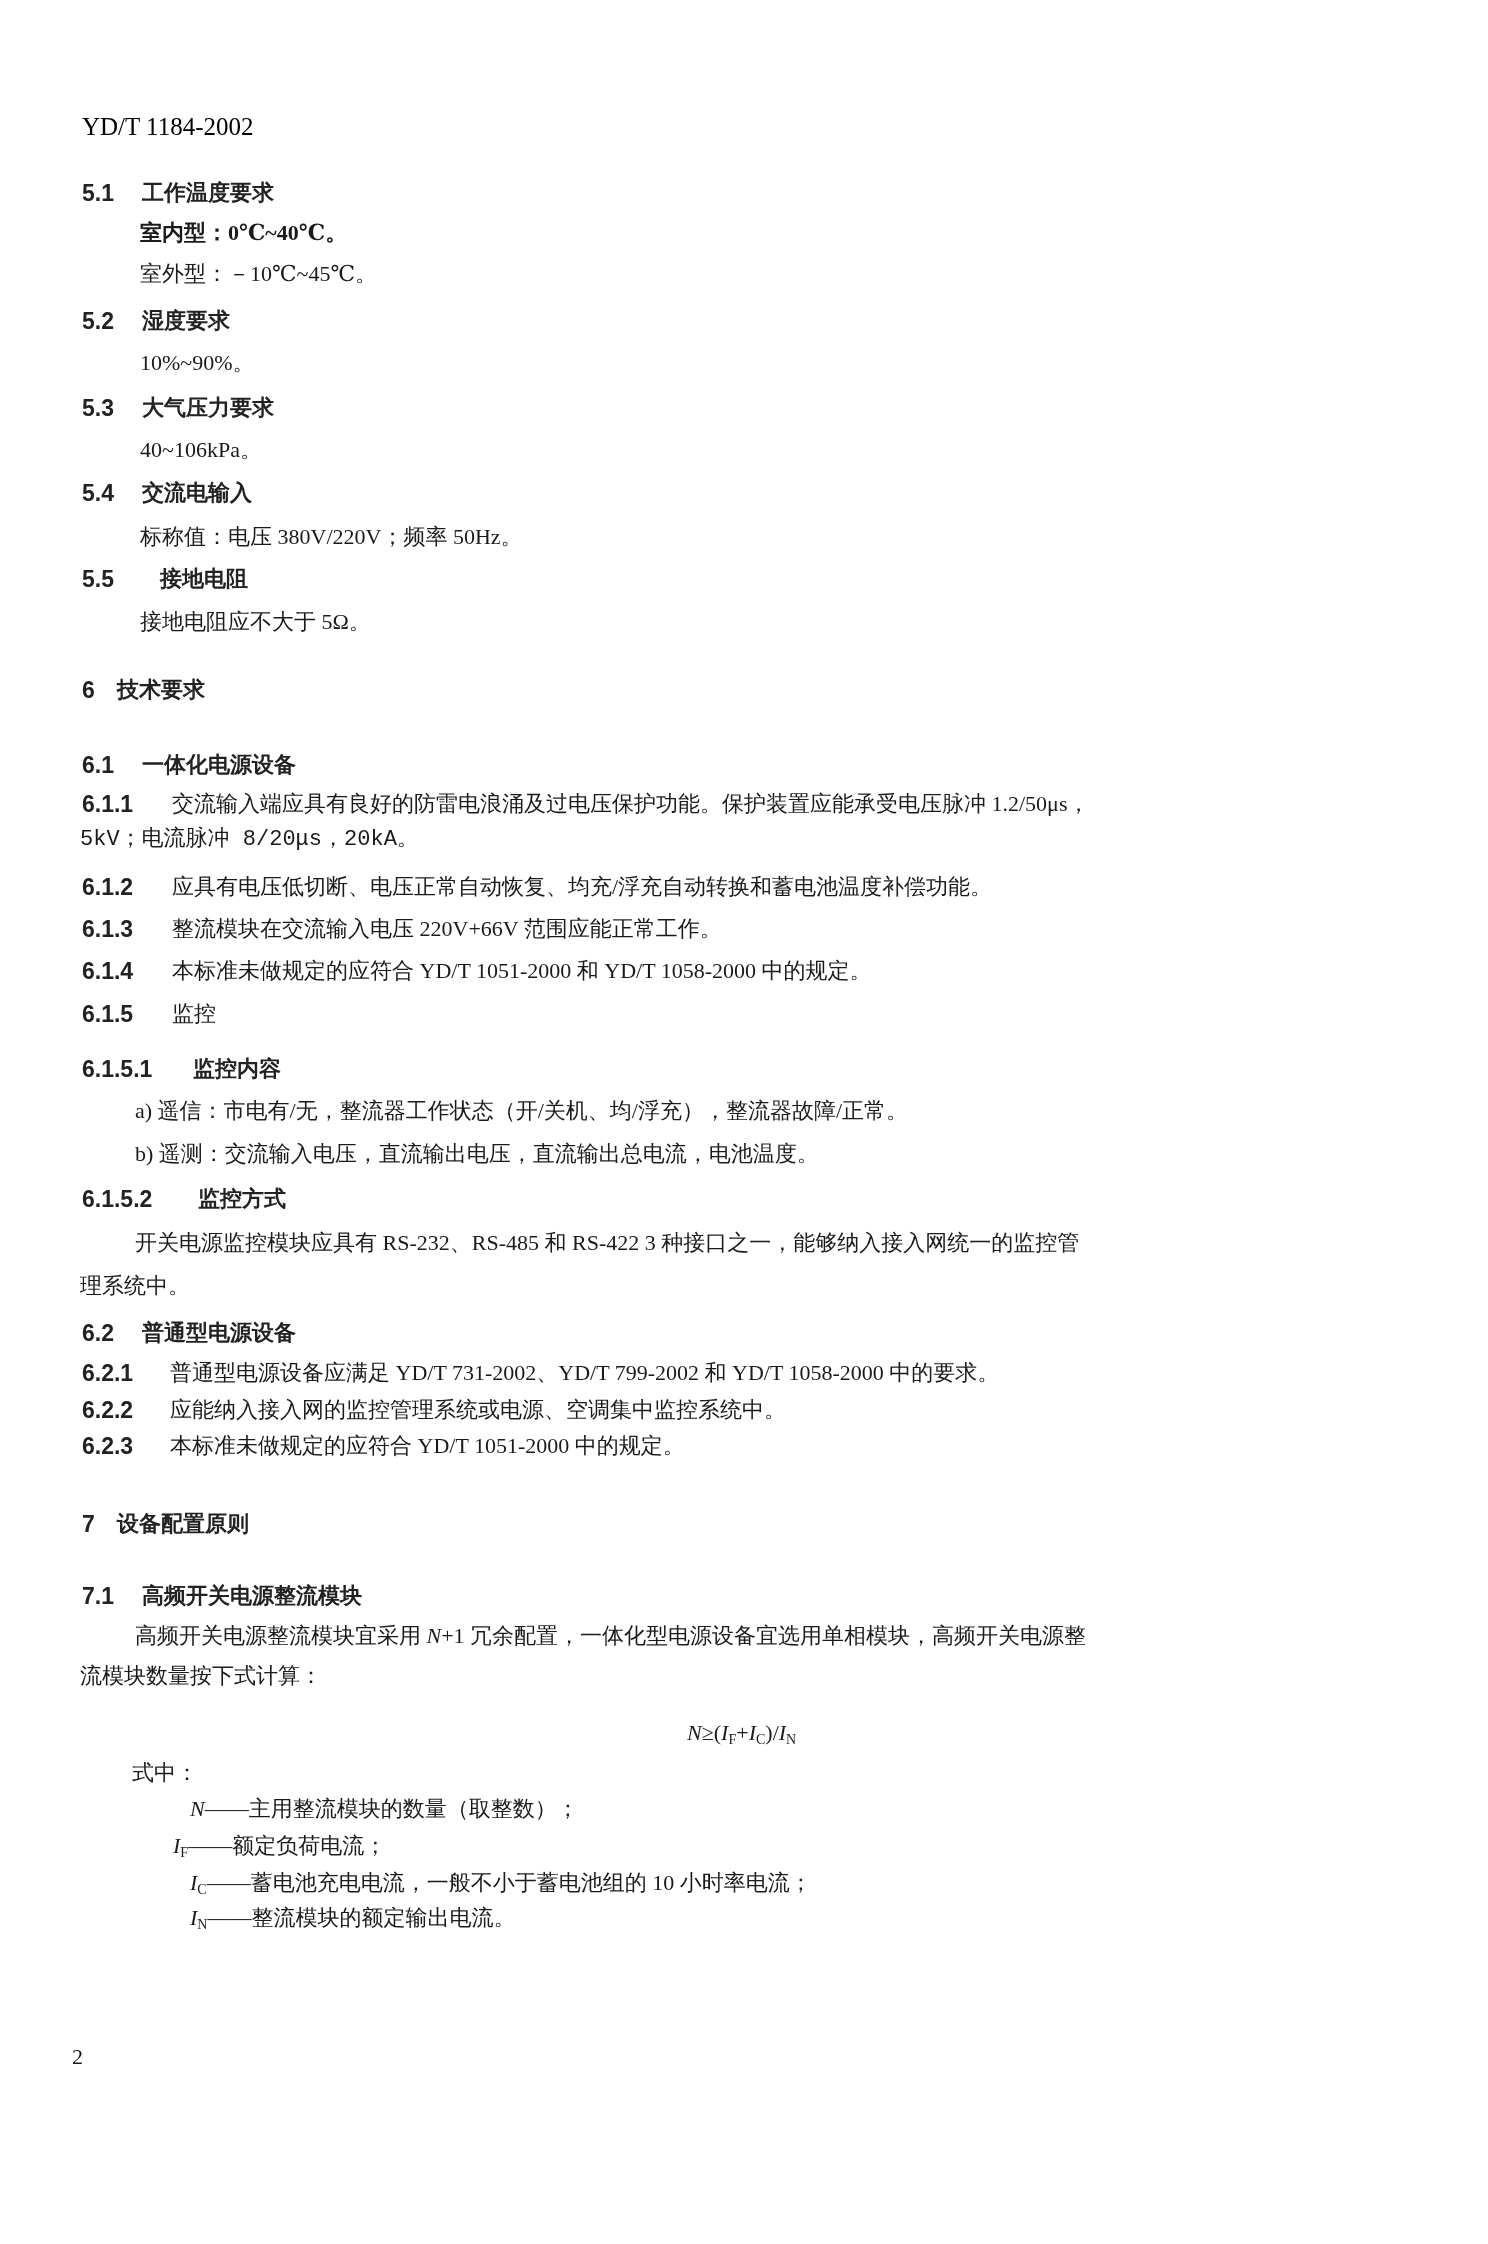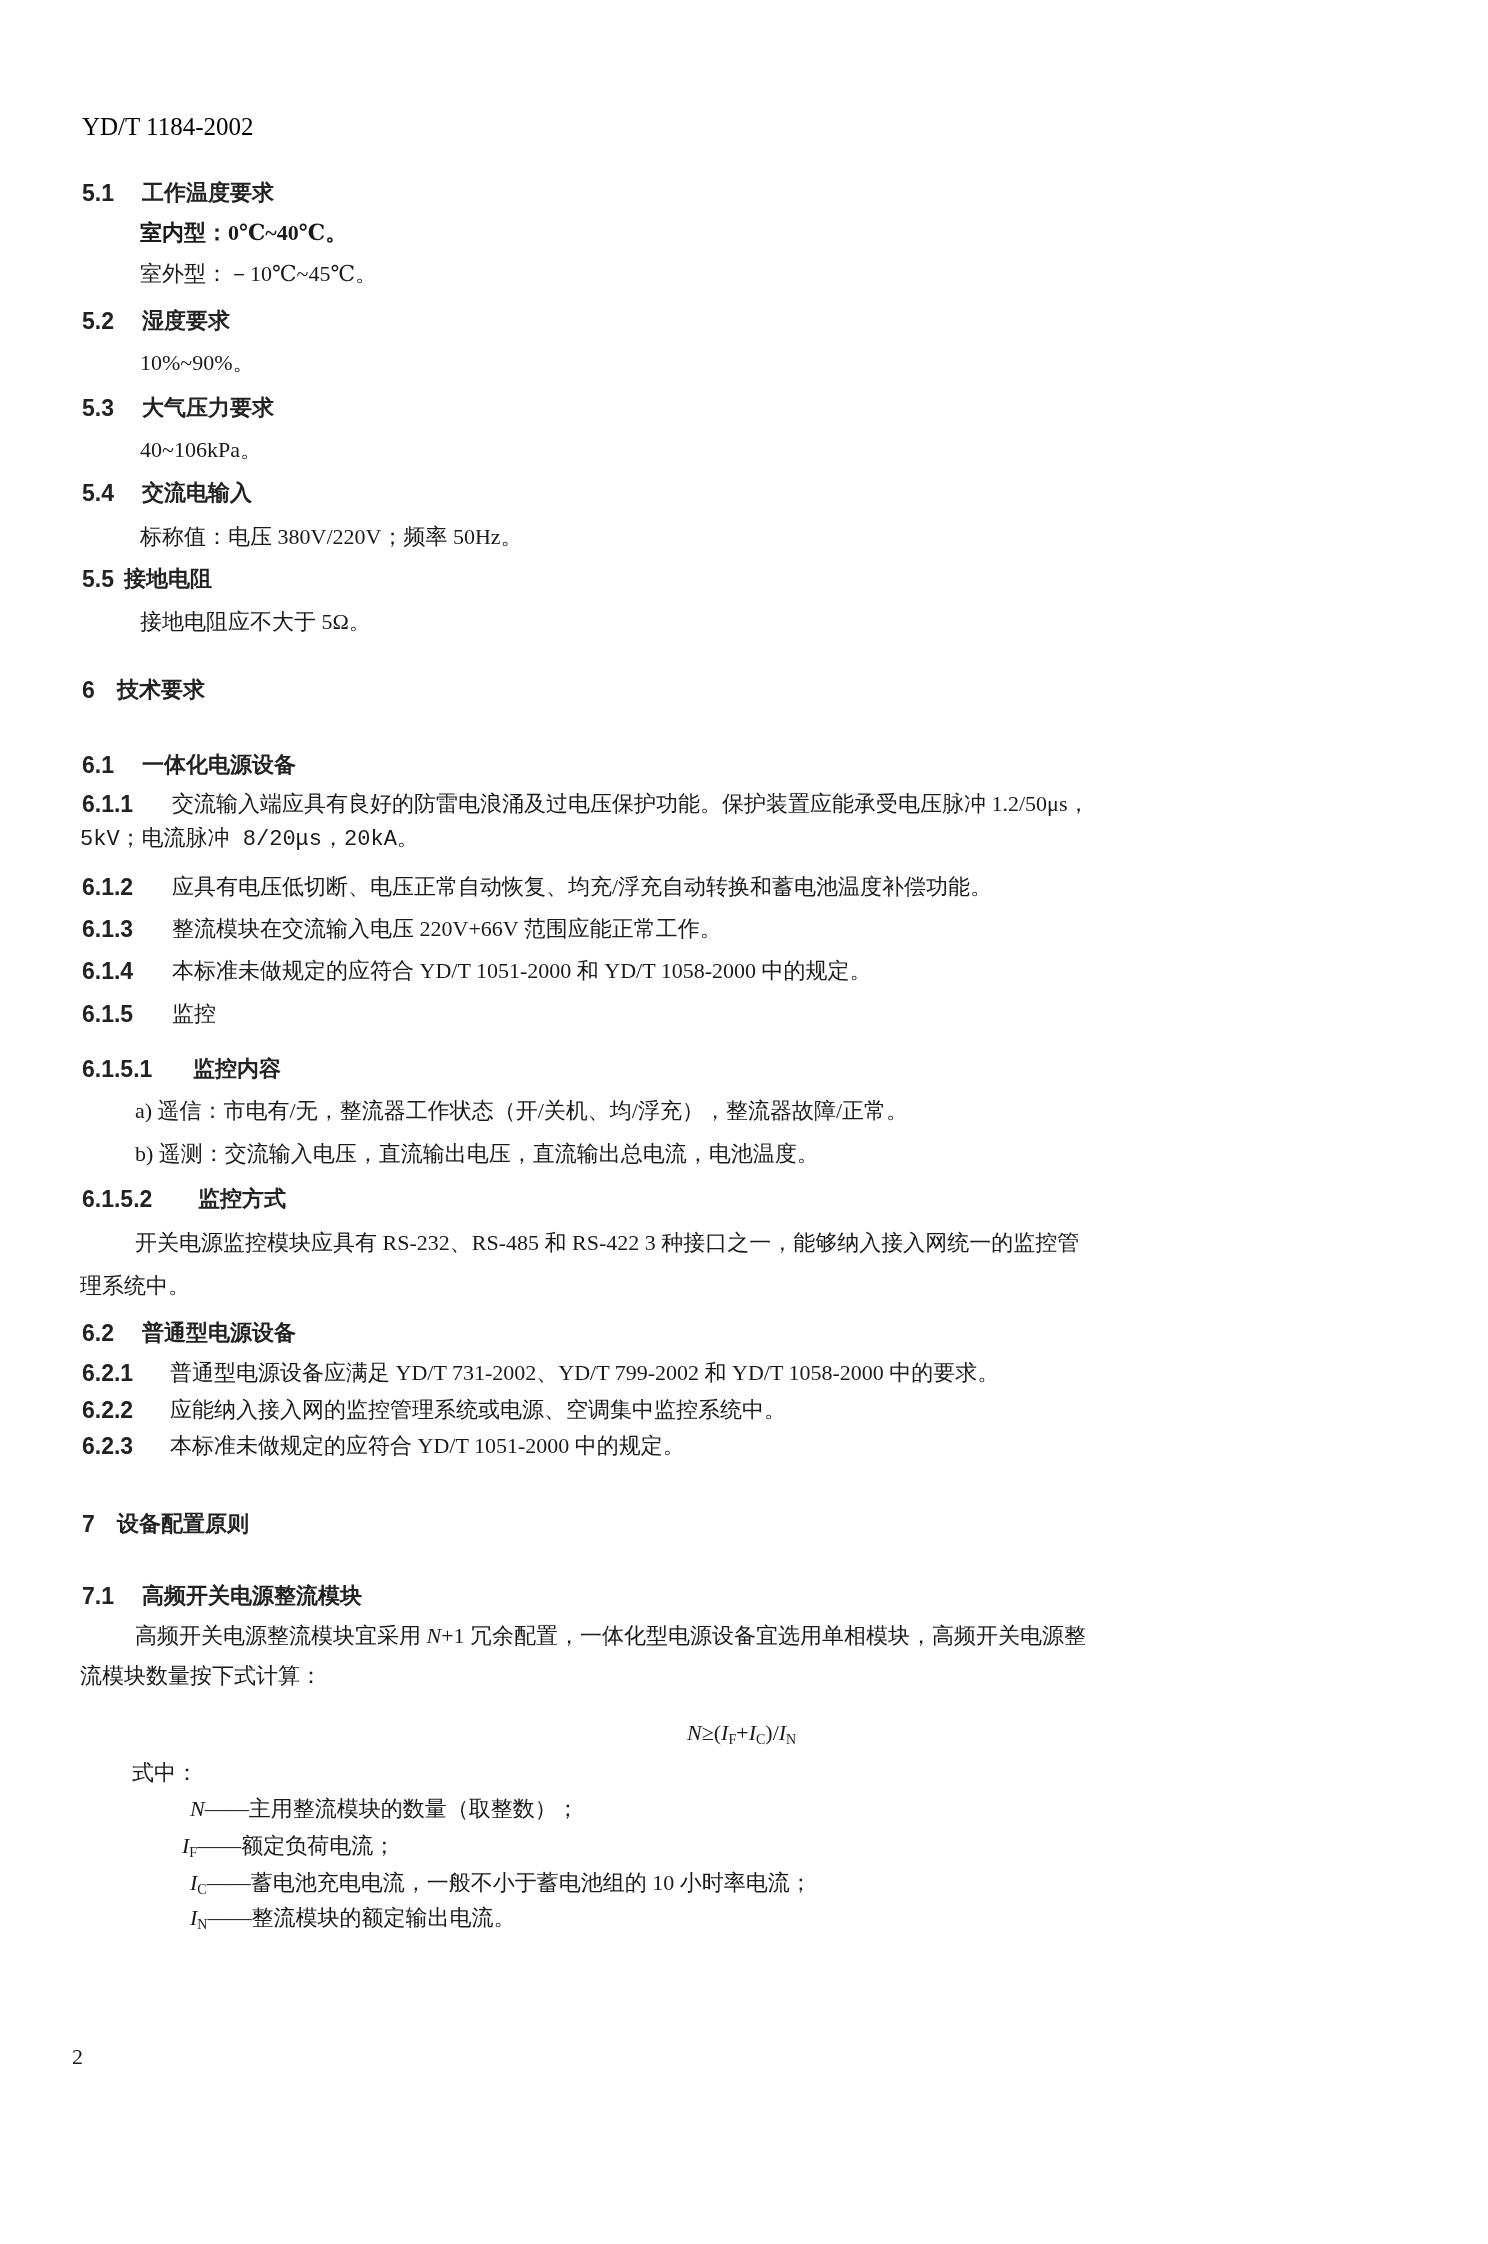--- a/index.html
+++ b/index.html
@@ -48,21 +48,21 @@
 <div class="line" style="top:478px;">
   <span class="num">5.4</span>
   <span class="htxt" style="left:142px;">交流电输入</span>
 </div>
 <div class="line" style="top:522px;">
     <span class="txt" style="left:140px;">标称值：电压 380V/220V；频率 50Hz。</span>
   </div>
 
 <div class="line" style="top:564px;">
   <span class="num">5.5</span>
-  <span class="htxt" style="left:124px;text-align:right;">接地电阻</span>
+  <span class="htxt" style="left:160px;text-align:right;">接地电阻</span>
 </div>
 <div class="line" style="top:607px;">
     <span class="txt" style="left:140px;">接地电阻应不大于 5Ω。</span>
   </div>
 
 <div class="line" style="top:675px;">
   <span class="num">6</span>
   <span class="htxt" style="left:117px;">技术要求</span>
 </div>
 
@@ -153,21 +153,21 @@
   <span class="txt it" style="left:687px;"><span>N</span><span style="font-style:normal;">≥</span><span style="font-style:normal;">(</span><span>I</span><sub>F</sub><span style="font-style:normal;">+</span><span>I</span><sub>C</sub><span style="font-style:normal;">)/</span><span>I</span><sub>N</sub></span>
 </div>
 
 <div class="line" style="top:1758px;">
     <span class="txt" style="left:132px;">式中：</span>
   </div>
 <div class="line" style="top:1794px;">
   <span class="txt" style="left:190px;"><span class="it">N</span><sub></sub><span>——主用整流模块的数量（取整数）；</span></span>
 </div>
 <div class="line" style="top:1831px;">
-  <span class="txt" style="left:182px;"><span class="it">I</span><sub>F</sub><span>——额定负荷电流；</span></span>
+  <span class="txt" style="left:173px;"><span class="it">I</span><sub>F</sub><span>——额定负荷电流；</span></span>
 </div>
 <div class="line" style="top:1868px;">
   <span class="txt" style="left:190px;"><span class="it">I</span><sub>C</sub><span>——蓄电池充电电流，一般不小于蓄电池组的 10 小时率电流；</span></span>
 </div>
 <div class="line" style="top:1903px;">
   <span class="txt" style="left:190px;"><span class="it">I</span><sub>N</sub><span>——整流模块的额定输出电流。</span></span>
 </div>
 
 <div class="pageno">2</div>
 

